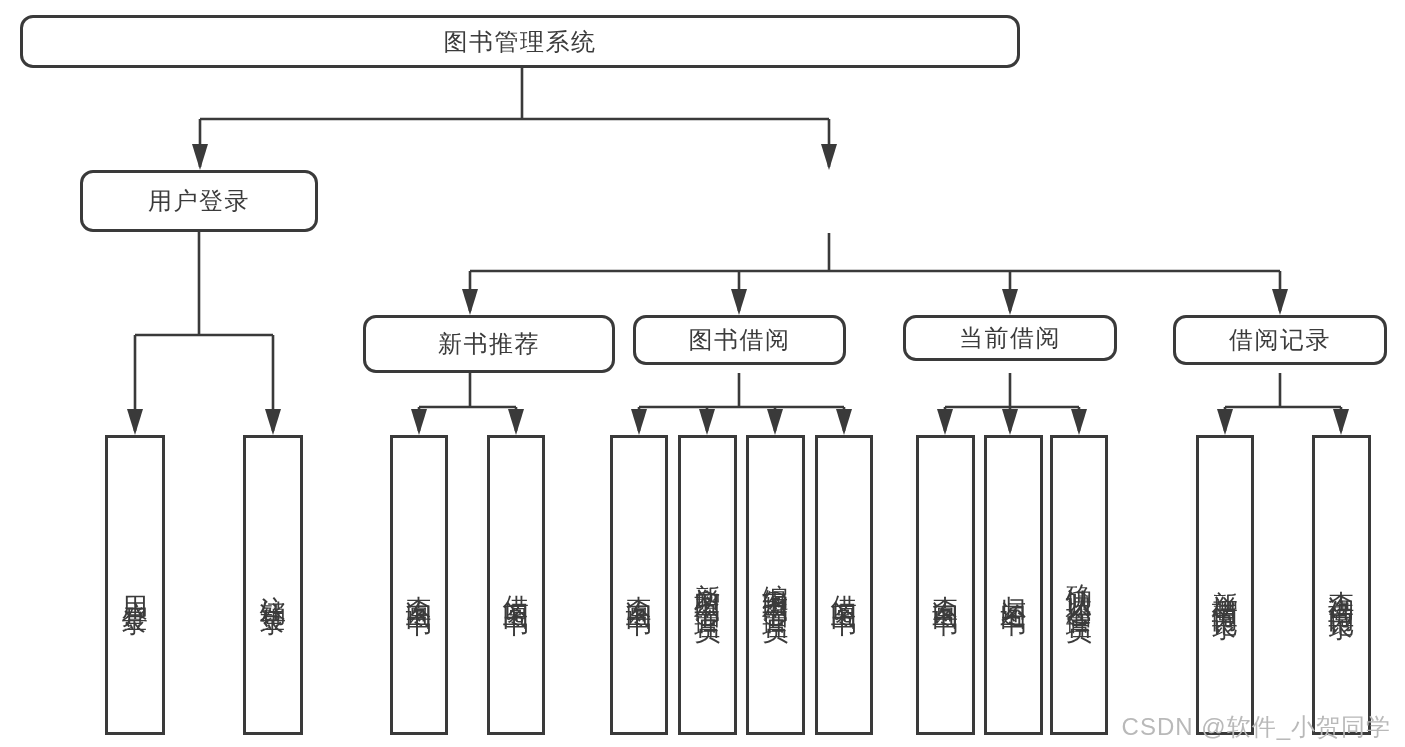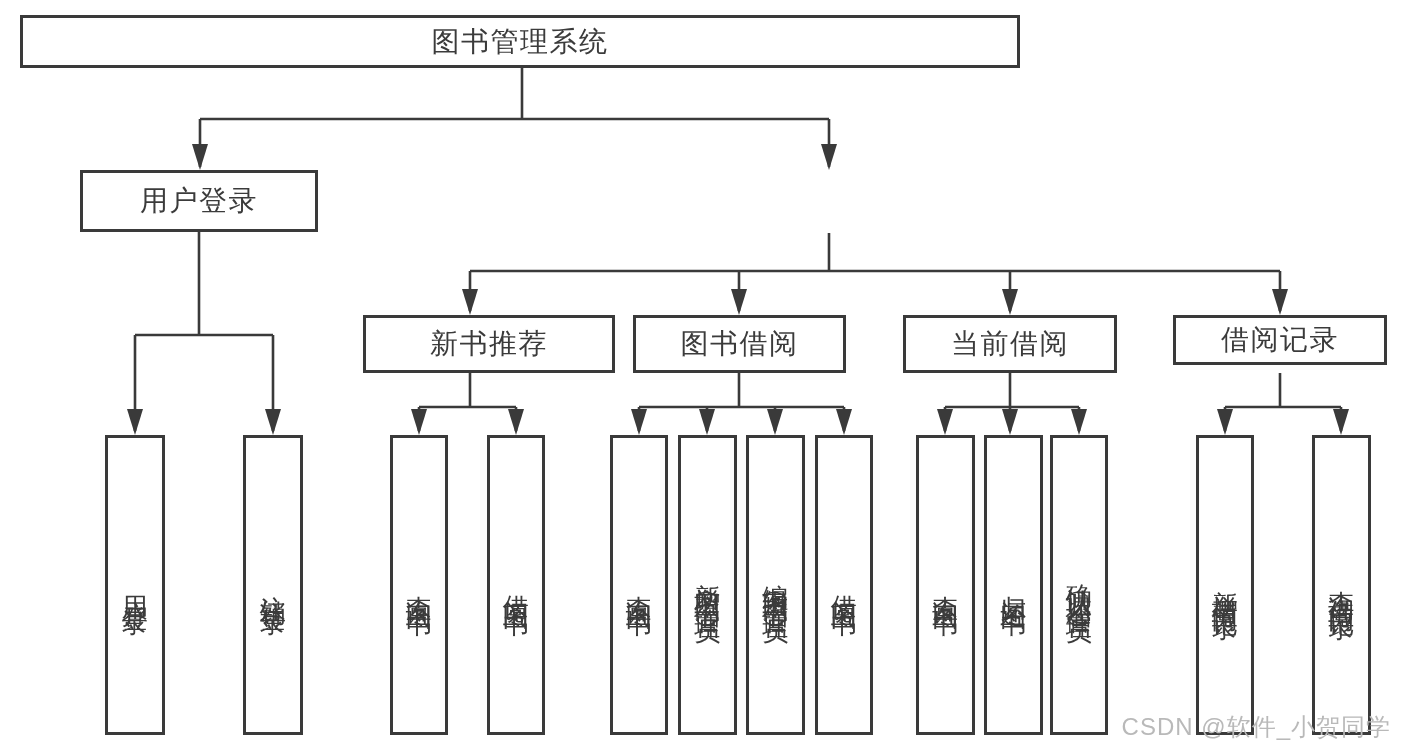--- a/index.html
+++ b/index.html
@@ -23,23 +23,24 @@
   .wires polygon{fill:var(--line);stroke:none;}
   .node{
     position:absolute;
     box-sizing:border-box;
     border:3px solid var(--border);
     background:#fff;
     display:flex;align-items:center;justify-content:center;
     text-align:center;
   }
   .hnode{
-    font-size:28px;
+    font-size:24px;
     letter-spacing:1.5px;
     line-height:1;
+    border-radius:13px;
   }
   .vnode{
     writing-mode:vertical-rl;
     text-orientation:mixed;
     font-size:26px;
     letter-spacing:5px;
     line-height:1.1;
   }
   .watermark{
     position:absolute;
@@ -86,22 +87,22 @@
     <polygon points="1071,409 1087,409 1079,435"></polygon>
     <polygon points="1217,409 1233,409 1225,435"></polygon>
     <polygon points="1333,409 1349,409 1341,435"></polygon>
   </svg>
 
   <div class="node hnode" style="left:20px;top:15px;width:1000px;height:53px;">图书管理系统</div>
 
   <div class="node hnode" style="left:80px;top:170px;width:238px;height:62px;">用户登录</div>
 
   <div class="node hnode" style="left:363px;top:315px;width:252px;height:58px;">新书推荐</div>
-  <div class="node hnode" style="left:633px;top:315px;width:213px;height:58px;">图书借阅</div>
-  <div class="node hnode" style="left:903px;top:315px;width:214px;height:58px;text-align:center;">当前借阅</div>
+  <div class="node hnode" style="left:633px;top:315px;width:213px;height:50px;">图书借阅</div>
+  <div class="node hnode" style="left:903px;top:315px;width:214px;height:46px;text-align:center;">当前借阅</div>
   <div class="node hnode" style="left:1173px;top:315px;width:214px;height:50px;">借阅记录</div>
 
   <div class="node vnode" style="left:105px;top:435px;width:60px;height:300px;">用户登录</div>
   <div class="node vnode" style="left:243px;top:435px;width:60px;height:300px;">注销登录</div>
 
   <div class="node vnode" style="left:390px;top:435px;width:58px;height:300px;">查询图书</div>
   <div class="node vnode" style="left:487px;top:435px;width:58px;height:300px;">借阅图书</div>
 
   <div class="node vnode" style="left:610px;top:435px;width:58px;height:300px;">查询图书</div>
   <div class="node vnode" style="left:678px;top:435px;width:59px;height:300px;">新增图书（管理员）</div>

